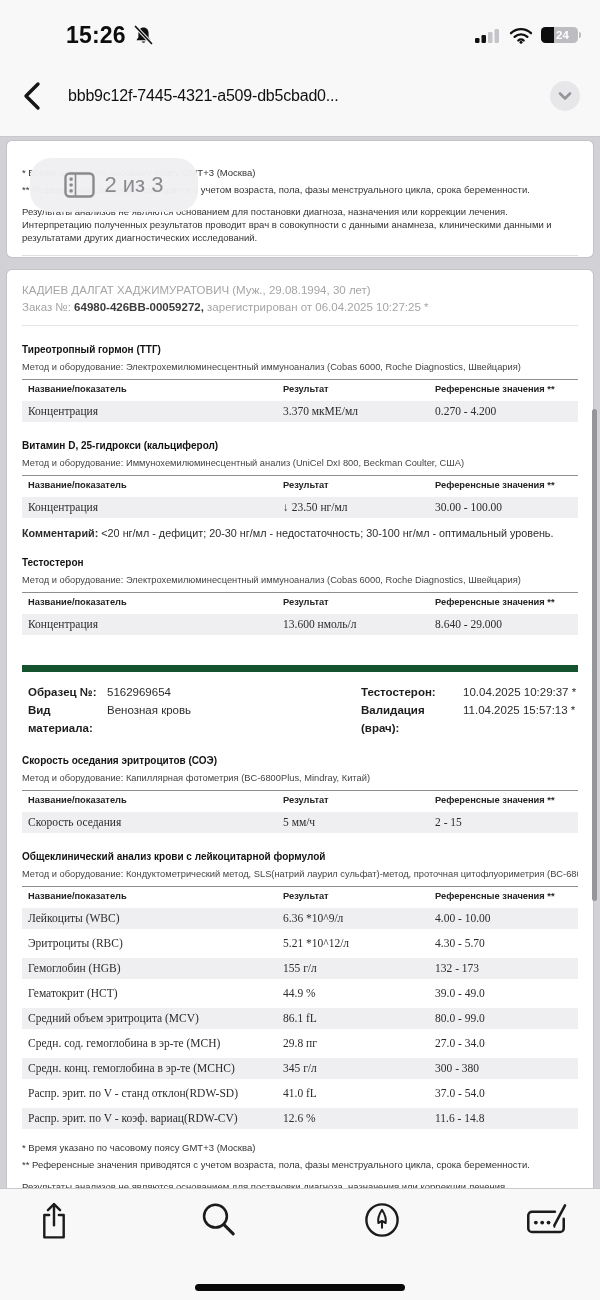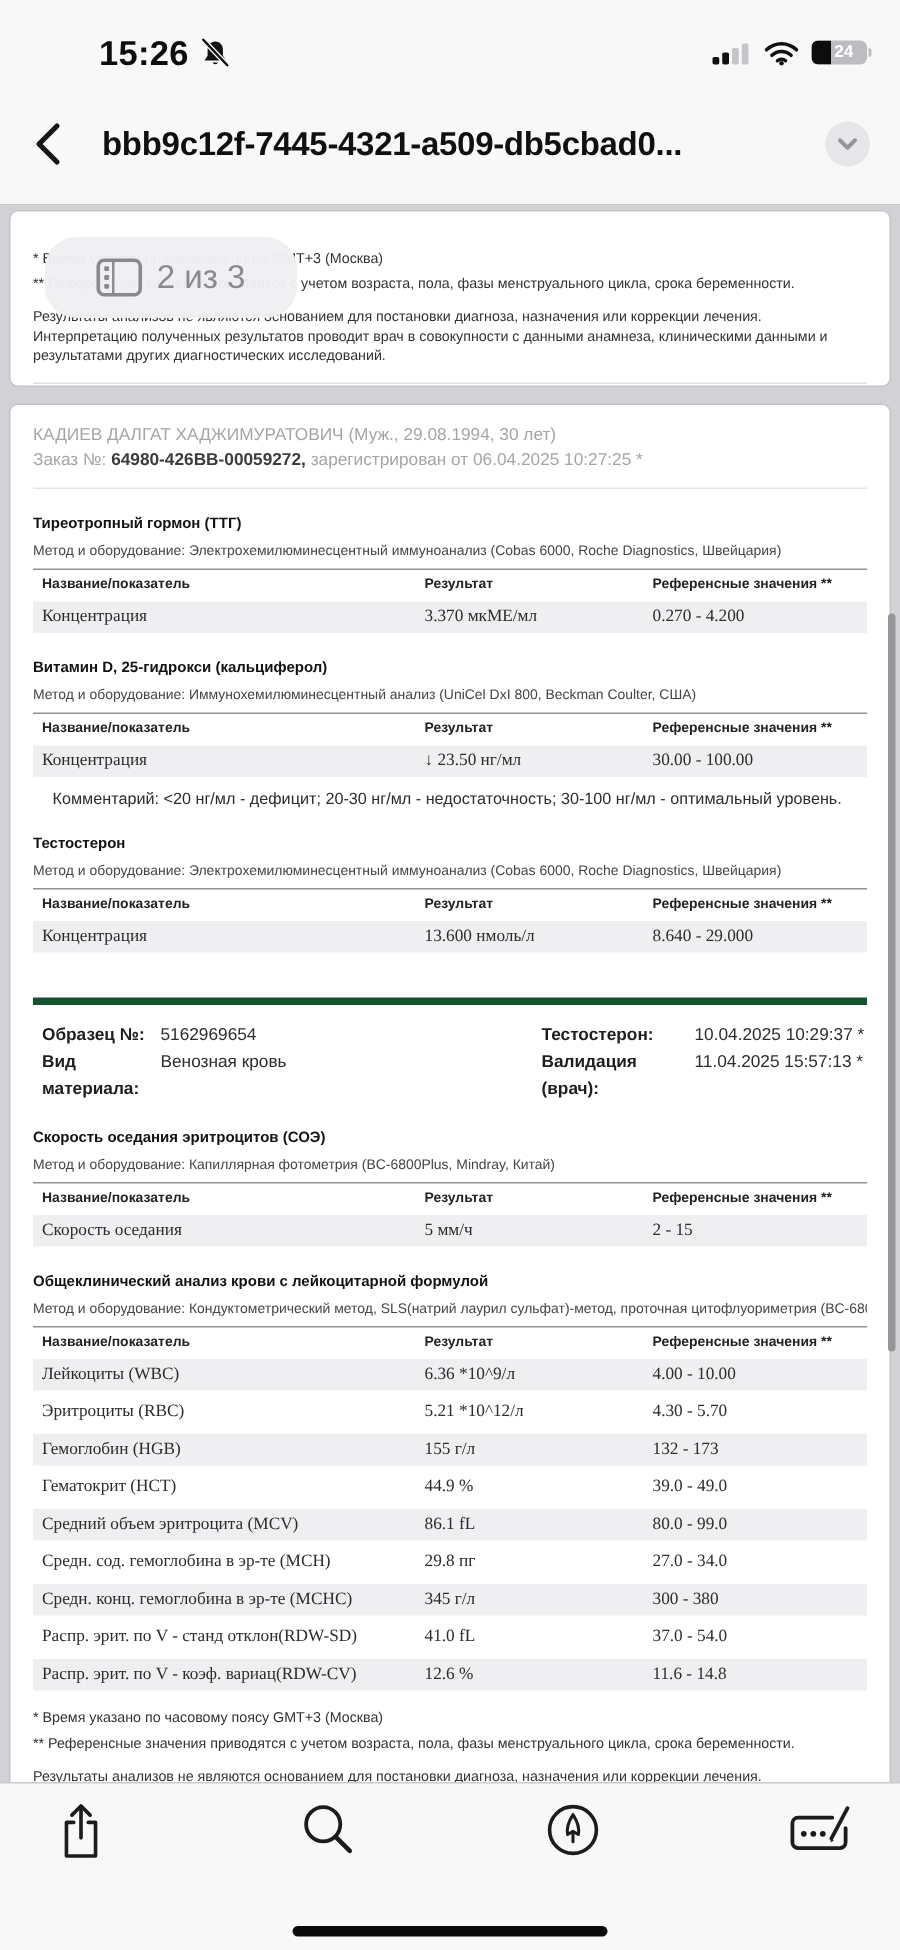--- a/index.html
+++ b/index.html
@@ -16,21 +16,21 @@
   .sb-right { margin-left:auto; display:flex; align-items:center; gap:8px; }
   .battery-wrap { position:relative; width:37px; height:16px; }
   .battery-body { position:absolute; inset:0; background:#bcbcc1; border-radius:4.5px; overflow:hidden; }
   .battery-fill { position:absolute; left:0; top:0; bottom:0; width:13px; background:#0d0d0d; }
   .battery-cap { position:absolute; right:-3px; top:5px; width:2.5px; height:6px; background:#bcbcc1;
                  border-radius:0 2px 2px 0; }
   .battery-num { position:absolute; inset:0; display:flex; align-items:center; justify-content:center;
                  padding-left:6px; font-size:11.5px; font-weight:700; color:#fff; }
 
   .navbar { display:flex; align-items:center; height:80px; padding:0 20px; }
-  .nav-title { flex:1; margin-left:26px; font-size:22px; font-weight:700; color:#101010;
+  .nav-title { flex:1; margin-left:26px; font-size:16px; font-weight:400; color:#101010;
                white-space:nowrap; overflow:hidden; letter-spacing:-.2px; }
   .down-btn { width:30px; height:30px; border-radius:50%; background:#e7e7e9; display:flex;
               align-items:center; justify-content:center; flex:none; }
 
   
   .content { position:absolute; top:137px; left:0; width:600px; height:1051px; overflow:hidden; }
   .page { background:#fff; margin:0 7px; border-radius:5px; box-shadow:0 0 0 1px #c4c4c8; }
   .page1 { margin-top:4px; height:116px; padding:26px 15px 0; overflow:hidden; }
   .page2 { margin-top:13px; padding:12px 15px 0; }
 
@@ -44,23 +44,23 @@
   .thead { display:flex; margin-top:6px; border-top:1px solid #8f8f91; padding:4px 0 3px;
            font-size:9.3px; font-weight:700; color:#232325; }
   .trow { display:flex; padding:4px 0 5px; font-size:11.5px; color:#2c2c2e;font-family:Liberation Serif, serif; }
   .shaded { background:#efeff1; }
   .c1 { width:261px; padding-left:6px; }
   .c2 { width:152px; }
   .c3 { flex:1; }
   .rowgap { margin-top:4px; }
 
   .comment { margin-top:9px; font-size:10.8px; color:#2c2c2e; }
-  .comment-label { font-weight:400;margin-left:13px; }
-
-  .specimen { margin-top:30px; border-top:5px solid #14532d; padding:11px 0 0 6px; display:flex;
+  .comment-label { font-weight:700; }
+
+  .specimen { margin-top:30px; border-top:7px solid #14532d; padding:11px 0 0 6px; display:flex;
               font-size:11.5px; line-height:18px; color:#2c2c2e; }
   .spec-left { width:333px; display:grid; grid-template-columns:79px 1fr; }
   .spec-right { flex:1; display:grid; grid-template-columns:102px 1fr; }
   .spec-label { font-weight:700; color:#1d1d1f; }
 
   .footnotes { margin-top:13px; font-size:9.5px; color:#333335; }
   .fn { margin-top:5px; line-height:12px; }
   .disclaimer { margin-top:9px; font-size:9.5px; color:#333335; line-height:13px; }
   .page-footer { margin-top:11px; border-top:1px solid #e0e0e1; padding:7px 0 8px; display:flex;
                  justify-content:space-between; font-size:9.3px; color:#a7a7a9; }

